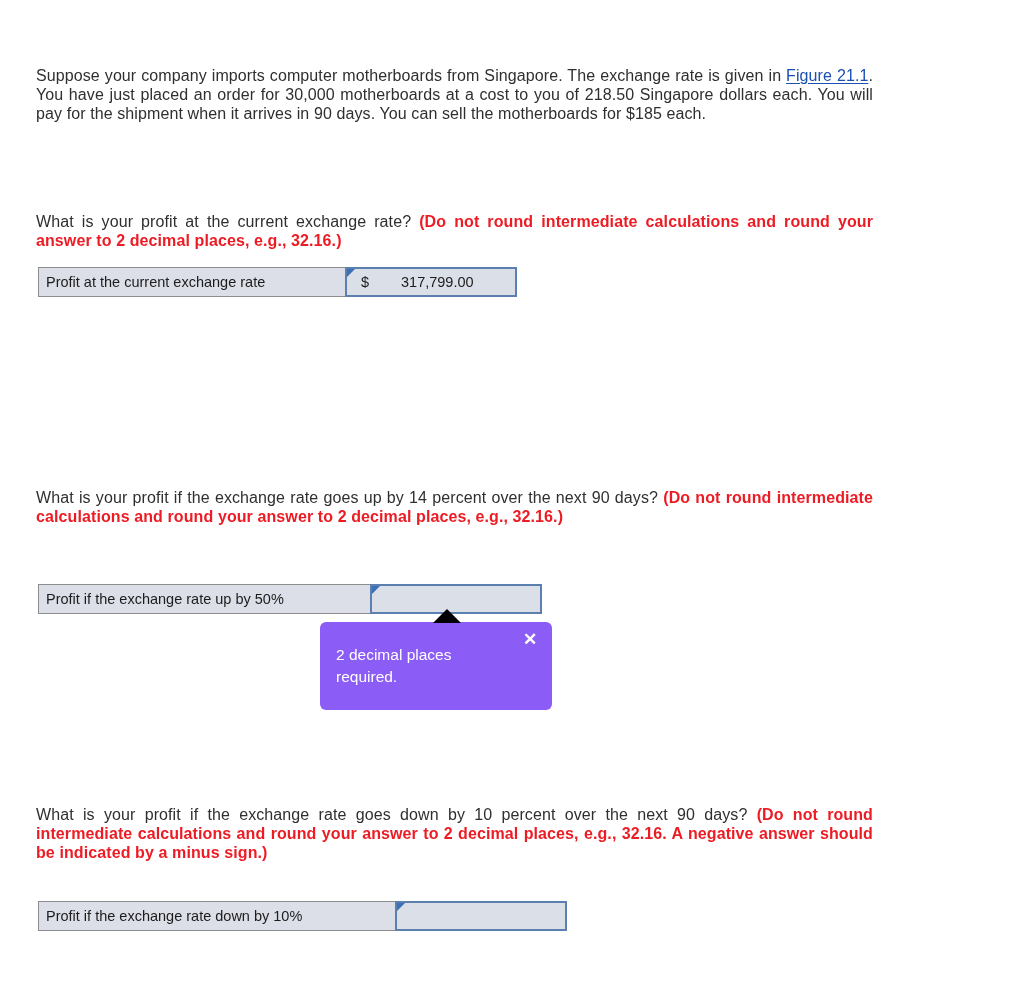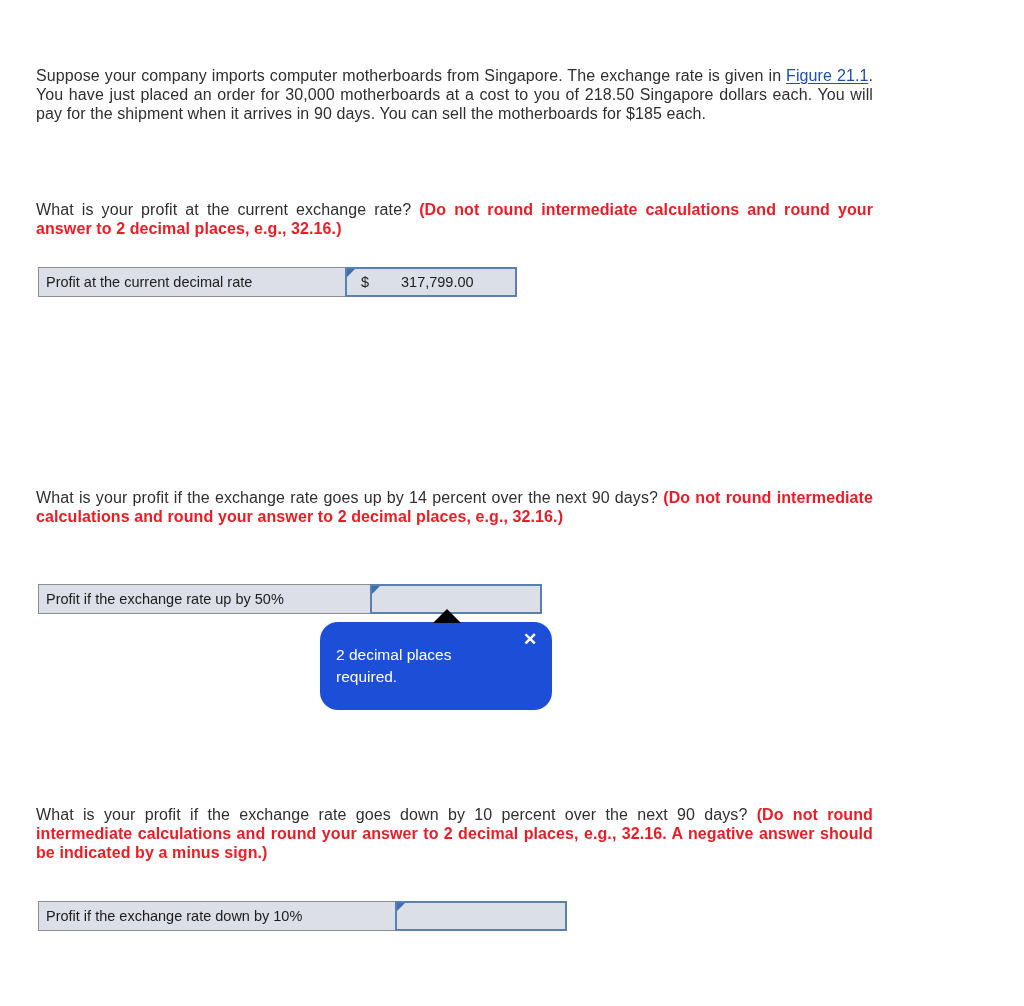--- a/index.html
+++ b/index.html
@@ -92,22 +92,22 @@
     text-align: left;
     padding-right: 6px;
   }
   .field-blank {
     flex: 1;
   }
 
   
   .tooltip {
     position: absolute;
-    background: #1d4ed8;
-    border-radius: 18px;
+    background: #8b5cf6;
+    border-radius: 6px;
     box-sizing: border-box;
   }
   .tooltip-arrow {
     position: absolute;
     top: -13px;
     width: 0;
     height: 0;
     border-left: 14px solid transparent;
     border-right: 14px solid transparent;
     border-bottom: 14px solid #000000;
@@ -136,24 +136,24 @@
     font-family: "Liberation Sans", sans-serif;
   }
 </style>
 </head>
 <body>
 
 <div class="page">
 
   <p class="para" style="top:50px;"><span>Suppose your company imports computer motherboards from Singapore. The exchange rate is given in </span><a class="fig-link" href="#">Figure 21.1</a><span>. You have just placed an order for 30,000 motherboards at a cost to you of 218.50 Singapore dollars each. You will pay for the shipment when it arrives in 90 days. You can sell the motherboards for $185 each.</span></p>
 
-  <p class="para" style="top:184px;"><span>What is your profit at the current exchange rate? </span><span class="red">(Do not round intermediate calculations and round your answer to 2 decimal places, e.g., 32.16.)</span></p>
+  <p class="para" style="top:196px;"><span>What is your profit at the current exchange rate? </span><span class="red">(Do not round intermediate calculations and round your answer to 2 decimal places, e.g., 32.16.)</span></p>
 
   <div class="answer-row" style="left:38px; top:267px;">
-    <div class="answer-label" style="width:307px;">Profit at the current decimal rate</div>
+    <div class="answer-label" style="width:307px;">Profit at the current exchange rate</div>
     <div class="answer-field" style="width:172px;">
       <span class="flag"></span>
       <span class="field-currency">$</span>
       <span class="field-value">317,799.00</span>
     </div>
   </div>
 
   <p class="para" style="top:472px;"><span>What is your profit if the exchange rate goes up by 14 percent over the next 90 days? </span><span class="red">(Do not round intermediate calculations and round your answer to 2 decimal places, e.g., 32.16.)</span></p>
 
   <div class="answer-row" style="left:38px; top:584px;">

